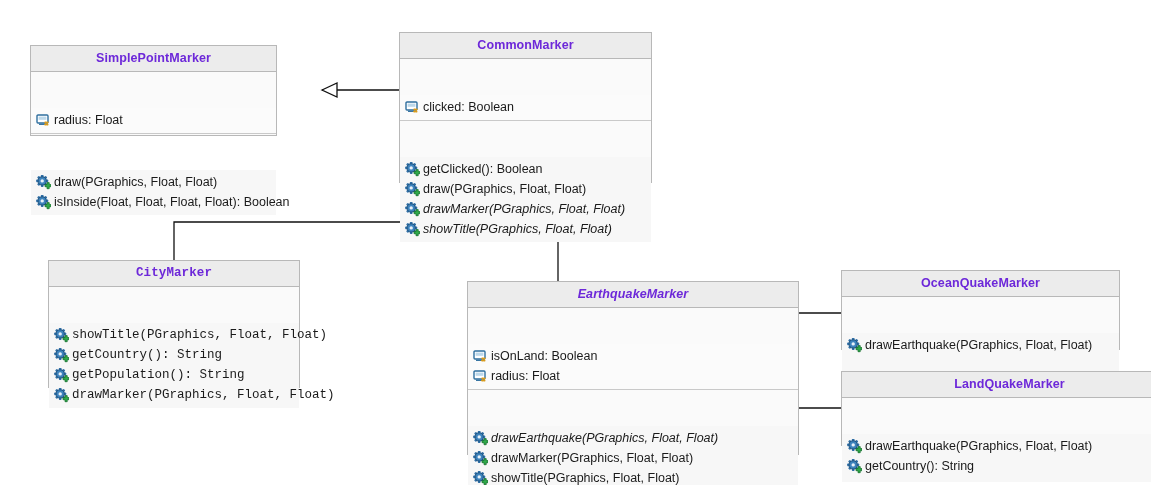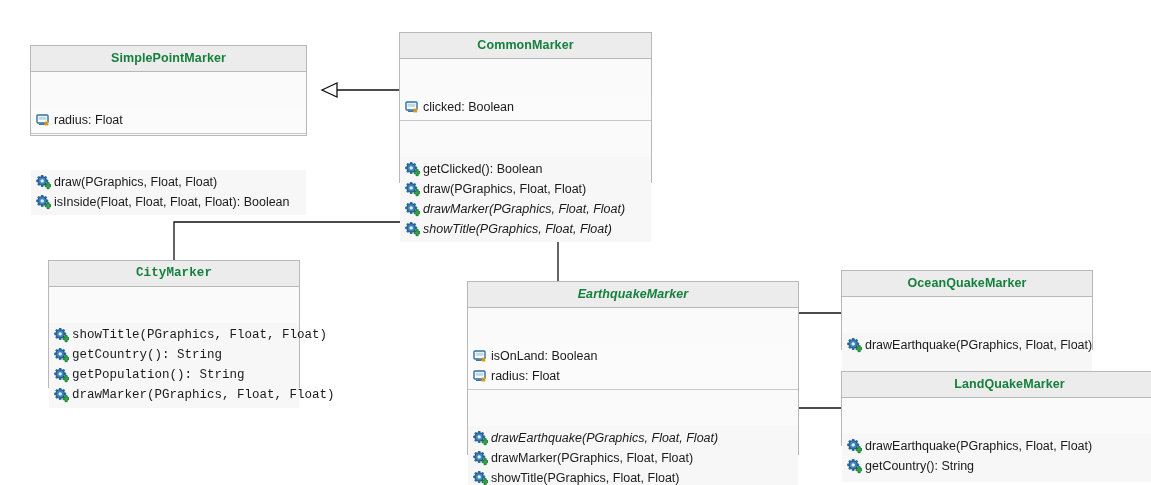--- a/index.html
+++ b/index.html
@@ -16,21 +16,21 @@
     position:absolute;
     box-sizing:border-box;
     border:1px solid #b8b8b8;
     background:#fafafa;
     box-shadow:0 0 0 0 rgba(0,0,0,0);
   }
   .uml-title{
     box-sizing:border-box;
     background:#ececec;
     border-bottom:1px solid #b8b8b8;
-    color:#15803d;
+    color:#6d28d9;
     font-weight:bold;
     font-size:12.5px;
     text-align:center;
     line-height:25px;
     height:26px;
     letter-spacing:.1px;
     white-space:nowrap;
     overflow:hidden;
   }
   .uml-title.abstract{font-style:italic;}
@@ -96,21 +96,21 @@
       <line x1="841" y1="313" x2="763" y2="313"></line>
       <polygon class="arrowhead" points="750,313 765,306 765,320"></polygon>
     </g>
 
     <g>
       <line x1="841" y1="408" x2="763" y2="408"></line>
       <polygon class="arrowhead" points="750,408 765,401 765,415"></polygon>
     </g>
   </svg>
 
-  <div class="uml-class" style="left:30px;top:45px;width:277px;height:91px;">
+  <div class="uml-class" style="left:30px;top:45px;width:247px;height:91px;">
     <div class="uml-title">SimplePointMarker</div>
     <div class="uml-section attrs">
         <div class="uml-row">
           <span class="ico">
             <svg viewBox="0 0 15 15" xmlns="http://www.w3.org/2000/svg">
               <rect x="1" y="2" width="11" height="8" rx="1" fill="#ffffff" stroke="#2f6f9f" stroke-width="1.4"></rect>
               <rect x="2.6" y="3.6" width="7.8" height="3.2" fill="#bcd8ea"></rect>
               <path d="M3 11.3h7.5" stroke="#2f6f9f" stroke-width="1.3"></path>
               <g stroke="#d79b1e" stroke-width="1.25">
                 <path d="M8.3 9.3h4.3M8.1 11.5h4.3M9.7 8.4v4.2M11.4 8.4v4.2"></path>
@@ -430,21 +430,21 @@
                 <circle r="1.7" fill="#e8f1f8"></circle>
               </g>
               <path d="M9.0 9.6h2.0v-2.0h2.2v2.0h2.0v2.1h-2.0v2.0h-2.2v-2.0h-2.0z" fill="#2faa4a" stroke="#18702f" stroke-width="0.8"></path>
             </svg>
           </span>
           <span class="label">threatCircle()</span>
         </div>
       </div>
   </div>
 
-  <div class="uml-class" style="left:841px;top:270px;width:252px;height:80px;">
+  <div class="uml-class" style="left:841px;top:270px;width:279px;height:80px;">
     <div class="uml-title">OceanQuakeMarker</div>
     <div class="uml-section methods empty-fill" style="height:53px;">
         <div class="uml-row">
           <span class="ico">
             <svg viewBox="0 0 15 15" xmlns="http://www.w3.org/2000/svg">
               <g transform="translate(6.2,5.9)">
                 <g fill="#2f6ea5">
                   <rect x="-1.3" y="-6.0" width="2.6" height="12" rx="0.7"></rect>
                   <rect x="-1.3" y="-6.0" width="2.6" height="12" rx="0.7" transform="rotate(45)"></rect>
                   <rect x="-1.3" y="-6.0" width="2.6" height="12" rx="0.7" transform="rotate(90)"></rect>

